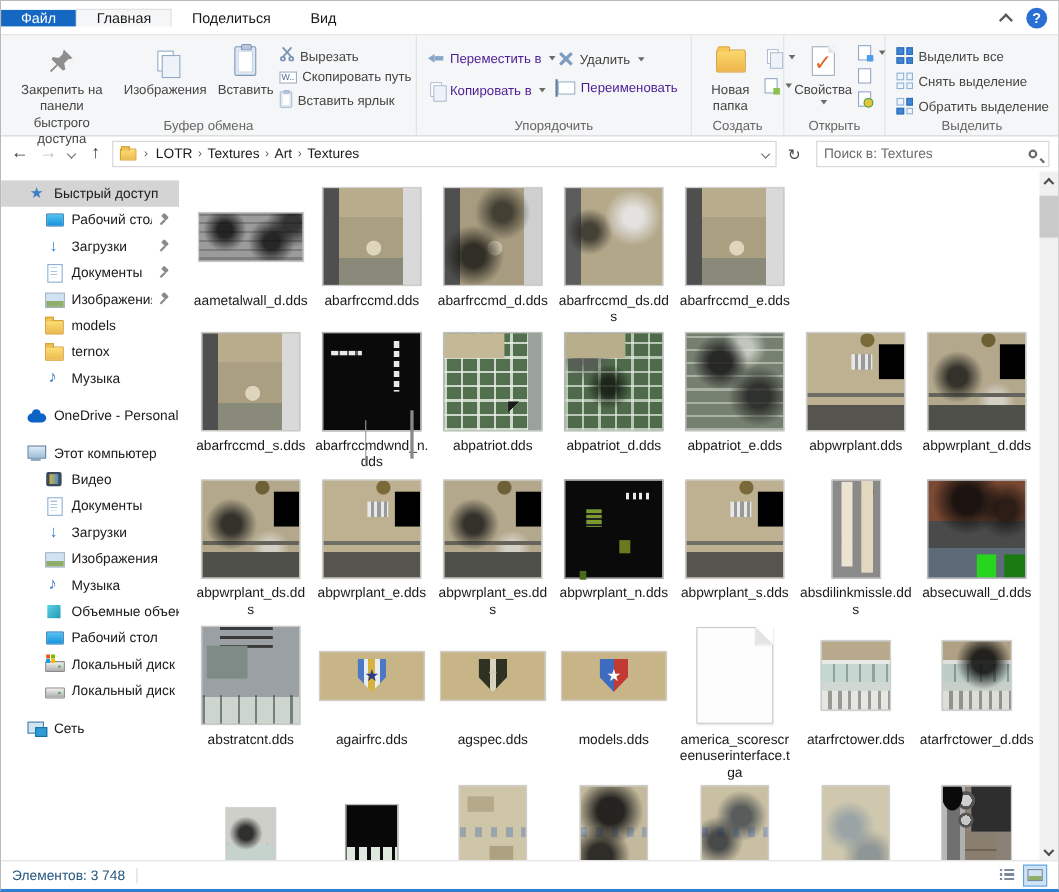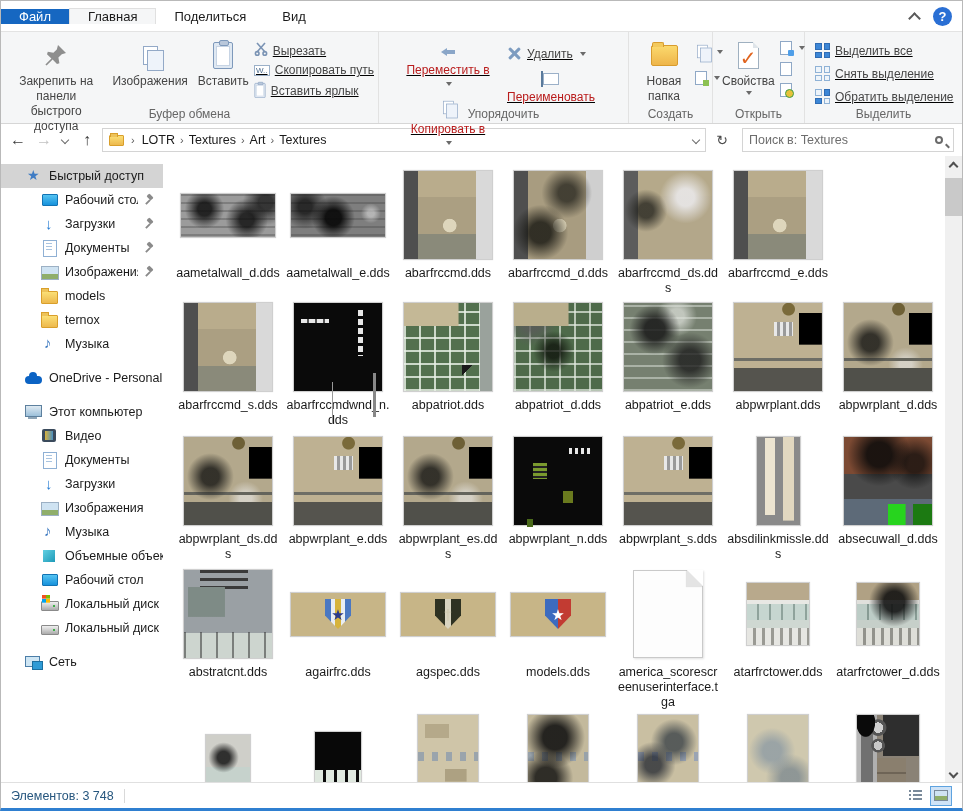--- a/index.html
+++ b/index.html
@@ -16,24 +16,24 @@
   .chev-up::before{content:"";position:absolute;left:1px;top:3px;width:7px;height:7px;border-left:2px solid #5a5a5a;border-top:2px solid #5a5a5a;transform:rotate(45deg);}
   .help-btn{width:19px;height:19px;border-radius:50%;background:#2a6fd4;color:#fff;font-size:13px;font-weight:bold;display:flex;align-items:center;justify-content:center;cursor:pointer;}
 
   
   .ribbon{position:absolute;left:0;top:30px;right:0;height:93px;background:#f5f6f7;border-top:1px solid #e3e3e3;border-bottom:1px solid #d6d6d6;display:flex;z-index:4;}
   .rgroup{position:relative;height:100%;border-right:1px solid #e2e2e2;padding:4px 4px 18px 4px;display:flex;align-items:flex-start;}
   .glabel{position:absolute;left:0;right:0;bottom:2px;text-align:center;font-size:12px;color:#666;}
   .rbig{display:flex;flex-direction:column;align-items:center;justify-content:flex-start;padding:3px 5px;cursor:pointer;text-align:center;}
   .rbig .rlbl{font-size:12px;color:#454545;line-height:1.25;margin-top:3px;}
   .rbig .icon-slot{height:32px;display:flex;align-items:center;justify-content:center;}
-  .rsmallcol{display:flex;flex-direction:column;justify-content:flex-start;gap:4px;padding-top:6px;text-decoration:underline;}
+  .rsmallcol{display:flex;flex-direction:column;justify-content:flex-start;gap:4px;padding-top:6px;}
   .rsmall{display:flex;align-items:center;gap:5px;font-size:12px;color:#454545;cursor:pointer;white-space:nowrap;}
   .dar{display:inline-block;width:0;height:0;border-left:3px solid transparent;border-right:3px solid transparent;border-top:4px solid #6a6a6a;margin-left:2px;}
-  .dis{color:#b91c1c;flex-direction:column;}
+  .dis{color:#4c1d95;}
 
   
   .icx{position:relative;display:inline-block;flex:none;}
   .icx-copy{width:15px;height:19px;border:1px solid #93a9c7;background:#fff;}
   .icx-copy::before{content:"";position:absolute;left:3px;top:3px;width:15px;height:19px;border:1px solid #93a9c7;background:#eef3fa;}
   .icx-copy.sm{transform:scale(.7);}
   .icx-paste{width:20px;height:27px;background:#dfe8f2;border:1px solid #7e99bb;border-radius:2px;}
   .icx-paste::before{content:"";position:absolute;top:-3px;left:5px;width:8px;height:4px;background:#b9c7da;border:1px solid #7e99bb;border-radius:2px;}
   .icx-paste::after{content:"";position:absolute;left:2px;right:2px;top:3px;bottom:2px;background:#fff;border:1px solid #c7d4e4;}
   .icx-paste.sm{transform:scale(.55);margin:-4px;}
@@ -560,26 +560,20 @@
   <div class="content" id="files">
       <div class="frow" style="height: 132px;">
         <div class="fcell">
           <div class="tslot">
             <div class="thumb tx-metal-d" style="width: 96px; height: 45px;"></div>
           </div>
           <div class="fname">aametalwall_d.dds</div>
         </div>
         <div class="fcell">
           <div class="tslot">
-            <div class="thumb tx-metal-e" style="width: 96px; height: 45px;"></div>
-          </div>
-          <div class="fname">aametalwall_e.dds</div>
-        </div>
-        <div class="fcell">
-          <div class="tslot">
             <div class="thumb tx-base" style="width: 90px; height: 90px;"></div>
           </div>
           <div class="fname">abarfrccmd.dds</div>
         </div>
         <div class="fcell">
           <div class="tslot">
             <div class="thumb tx-base-d" style="width: 90px; height: 90px;"></div>
           </div>
           <div class="fname">abarfrccmd_d.dds</div>
         </div>

